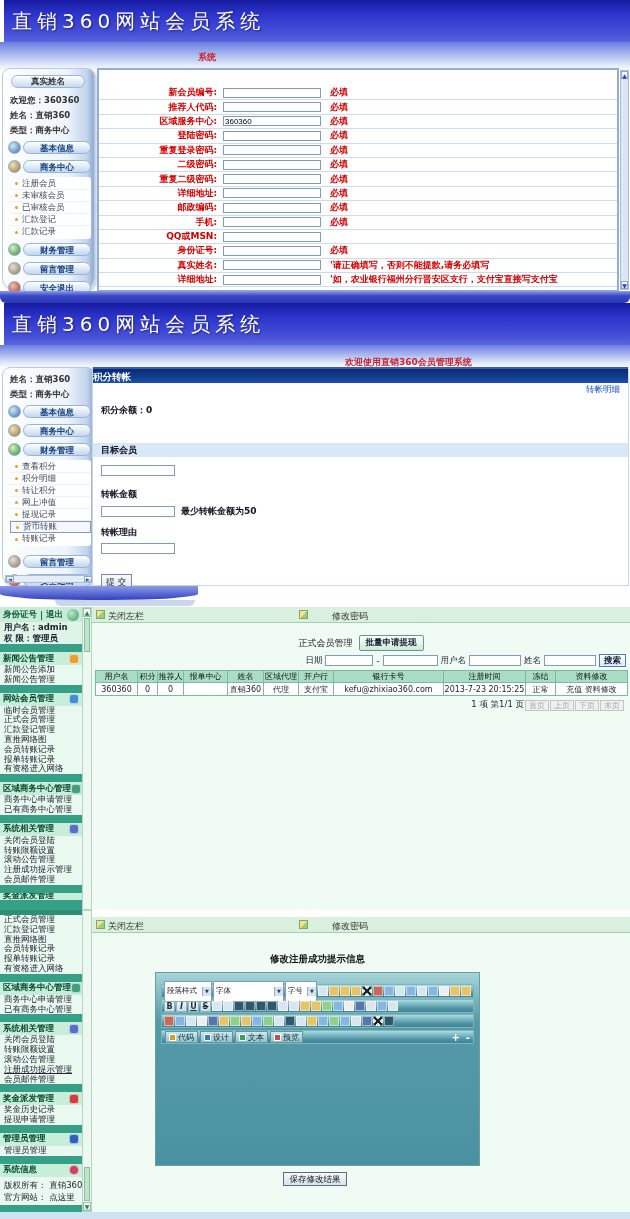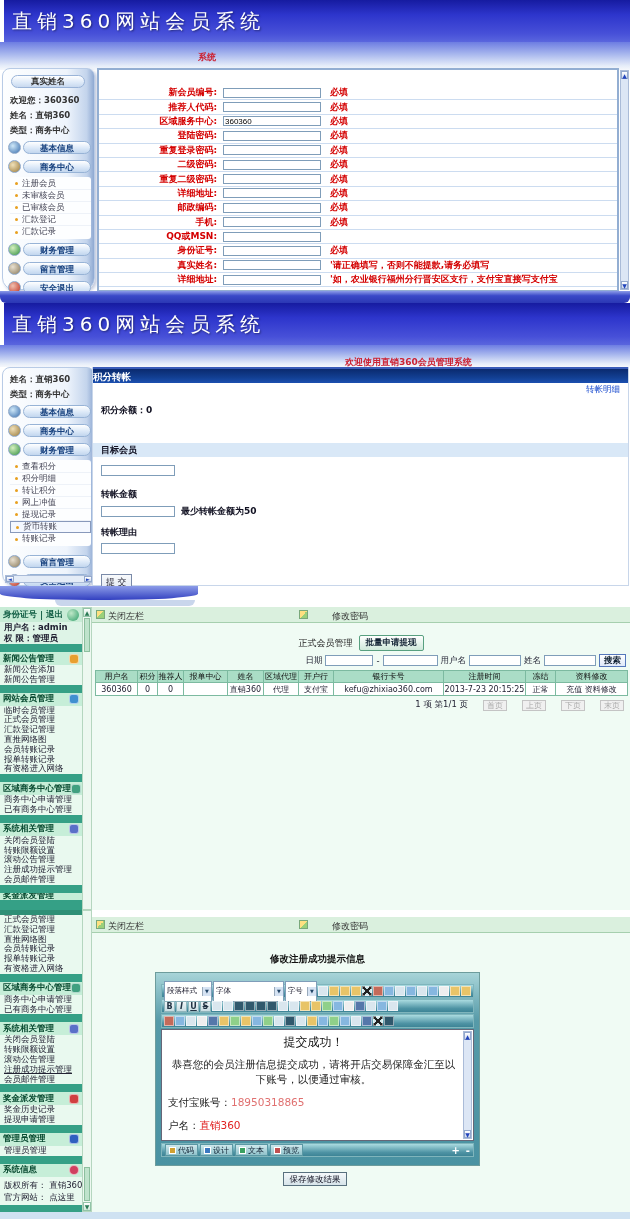--- a/index.html
+++ b/index.html
@@ -74,21 +74,21 @@
 .sqicon{position:absolute;width:9px;height:9px;border:1px solid #7aa87a;background:linear-gradient(135deg,#ffe080 50%,#9ad07a 50%);top:3px;cursor:pointer}
 .tbtxt{position:absolute;top:3px;cursor:pointer;white-space:nowrap}
 .trow1{display:flex;justify-content:center;align-items:center;gap:6px;margin-top:12px}
 .gbtn{font-size:8.5px;border:1px solid #58a080;background:linear-gradient(180deg,#fff,#cfe8da);padding:1px 6px;border-radius:2px;cursor:pointer;color:#123;font-weight:bold}
 .filterrow{display:flex;justify-content:flex-end;align-items:center;gap:3px;margin-top:3px;padding-right:4px;font-size:8.5px;color:#223}
 .ginp{height:11px;border:1px solid #7f9db9;background:#fff;font-size:8px}
 .searchbtn{font-size:8.5px;border:1px solid #5577bb;background:linear-gradient(180deg,#fff,#dfe9fa);padding:0 4px;height:13px;cursor:pointer;font-weight:bold;color:#123}
 .gtable{border-collapse:collapse;margin:3px 2px 0 3px;width:532px;table-layout:fixed}
 .gtable th{background:#aaddc6;border:1px solid #7cbaa0;font-size:8px;font-weight:normal;height:11px;color:#111;overflow:hidden;white-space:nowrap}
 .gtable td{background:#fff;border:1px solid #7cbaa0;font-size:8px;height:13px;text-align:center;color:#223;overflow:hidden;white-space:nowrap}
-.pagrow{display:flex;justify-content:flex-end;align-items:center;margin:3px 6px 0 0;font-size:8.5px;color:#223;gap:15px}
+.pagrow{display:flex;justify-content:flex-end;align-items:center;margin:3px 6px 0 0;font-size:8.5px;color:#223;gap:1px}
 .graybtn{border:1px solid #c4c4c4;background:#f0f0f0;color:#aaa;font-size:8px;padding:0 3px;height:11px;line-height:10px;cursor:pointer}
 
 .edtitle{position:absolute;left:63px;top:36px;width:325px;text-align:center;font-weight:bold;font-size:9.5px;color:#111}
 .edframe{position:absolute;left:63px;top:55px;width:325px;height:194px;border:1px solid #6d9c9c;background:linear-gradient(180deg,#a7d4d8,#569aa8 25%,#4a92a2);padding:11px 5px 3px 5px}
 .edrow{height:14px;background:linear-gradient(180deg,#aadbe0,#4e93a4 70%,#3d8496);display:flex;align-items:center;gap:1px;padding:0 2px;margin-bottom:1px;border:1px solid #7fb5bc}
 .edsel{background:#fff;border:1px solid #7f9db9;font-size:7.5px;height:21px;display:flex;align-items:center;padding-left:2px;color:#223;cursor:pointer;white-space:nowrap;overflow:hidden}
 .sa{margin-left:auto;width:9px;height:9px;background:#d6e3f3;border-left:1px solid #99aabb;font-size:5px;text-align:center;line-height:9px;color:#246;flex:none}
 .ic{width:10px;height:10px;flex:none;border:1px solid rgba(255,255,255,.5);cursor:pointer}
 .icA{background:#e8c468}.icB{background:#86b7e0}.icC{background:#8fd08a}.icD{background:#d9e6ee}.icE{background:#c46a5a}.icF{background:#5577aa}.icG{background:#30586c}.icH{background:#eee}
 .icX{background:linear-gradient(45deg,transparent 40%,#222 40%,#222 60%,transparent 60%),linear-gradient(-45deg,transparent 40%,#222 40%,#222 60%,transparent 60%),#cfe7ea}
@@ -602,30 +602,20 @@
             <span class="ic icD"></span>
             <span class="ic icA"></span>
             <span class="ic icB"></span>
             <span class="ic icC"></span>
             <span class="ic icB"></span>
             <span class="ic icD"></span>
             <span class="ic icF"></span>
             <span class="ic icX"></span>
             <span class="ic icG"></span>
         </div>
-        <div class="edcontent">
-          <div class="edl1">提交成功！</div>
-          <div class="edl2">恭喜您的会员注册信息提交成功，请将开店交易保障金汇至以下账号，以便通过审核。</div>
-          <div class="edl3"><span>支付宝账号：</span><span class="alip">18950318865</span></div>
-          <div class="edl3"><span>户名：</span><span class="acct">直销360</span></div>
-          <div class="vscroll" style="right:1px;top:1px;height:108px;left:auto;position:absolute">
-            <span class="varr">▲</span>
-            <span class="varr">▼</span>
-          </div>
-        </div>
         <div class="edtabs">
           <span class="tab">
               <span class="tabico t1"></span>
               <span>代码</span>
             </span>
           <span class="tab">
               <span class="tabico t2"></span>
               <span>设计</span>
             </span>
           <span class="tab">

